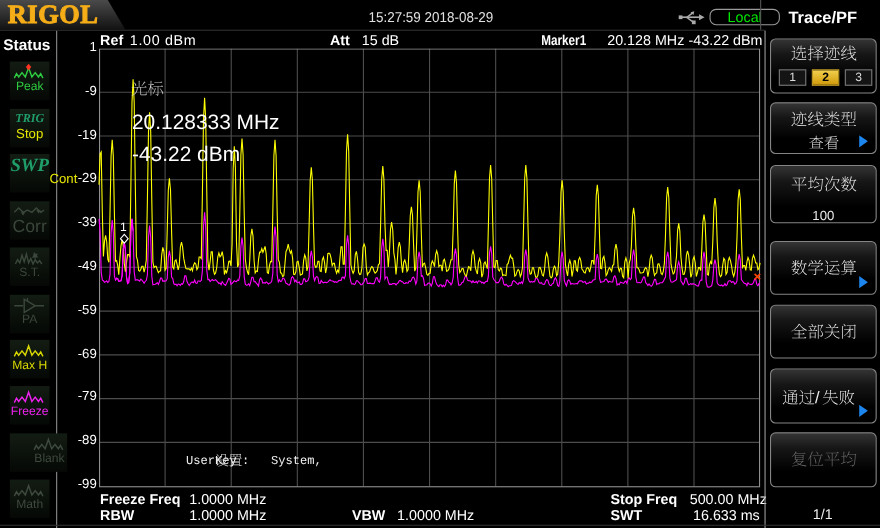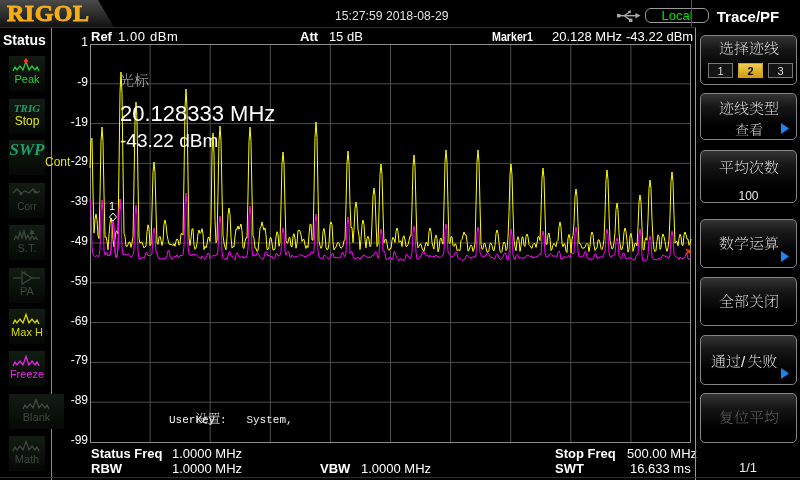--- a/index.html
+++ b/index.html
@@ -51,21 +51,21 @@
 <div style="position:absolute;left:9px;top:140px;width:36px;height:35px;background:linear-gradient(180deg,#131c13,#050805);text-align:center;">
     <div style="font-family:'Liberation Serif',serif;font-style:italic;font-weight:bold;font-size:17px;line-height:13px;margin-top:3px;color:#1f9e6a;">SWP</div>
     <div style="font-size:12px;line-height:13px;color:#e6e600;padding-left:36px;">Cont</div>
   </div>
 <div style="position:absolute;left:9px;top:182.5px;width:36px;height:35px;background:linear-gradient(180deg,#131c13,#050805);text-align:center;">
     <div style="margin-top:2px;height:16px;"><svg width="30" height="14">
 <polyline points="1,8 5,4 9,8 13,6 17,8 21,4 25,8 28,6" fill="none" stroke="#3b473b" stroke-width="1.3"></polyline>
 <path d="M7 8 l2 3 2 -3 z" fill="#3b473b"></path>
         <path d="M21 6 l2 3 2 -3 z" fill="#3b473b"></path>
       </svg></div>
-    <div style="font-size:10px;line-height:11px;color:#3b473b;white-space:nowrap;">Corr</div>
+    <div style="font-size:16px;line-height:11px;color:#3b473b;white-space:nowrap;">Corr</div>
   </div>
 <div style="position:absolute;left:9px;top:225px;width:36px;height:35px;background:linear-gradient(180deg,#131c13,#050805);text-align:center;">
     <div style="margin-top:2px;height:16px;"><svg width="30" height="16">
 <polyline points="2,13 4,9 6,12 8,5 10,11 12,4 14,12 16,8 18,13 20,9 22,12 24,10 26,13" fill="none" stroke="#3b473b" stroke-width="1.3"></polyline>
 <path d="M19 2 l1.5 2 2-0.5 -1 2 1.5 1.5 -2.5 0 -0.5 2 -1-2 -2 0.5 1-2 z" fill="#3b473b"></path>
       </svg></div>
     <div style="font-size:11px;line-height:11px;color:#3b473b;white-space:nowrap;">S.T.</div>
   </div>
 <div style="position:absolute;left:9px;top:267.5px;width:36px;height:35px;background:linear-gradient(180deg,#131c13,#050805);text-align:center;">
     <div style="margin-top:2px;height:16px;"><svg width="30" height="16">
@@ -81,21 +81,21 @@
         <polyline points="1,13 3,9 5,12 8,8 11,12 14,3.5 17,12 20,8 23,12 25,9 27,13" fill="none" stroke="#d8d800" stroke-width="1.3"></polyline>
       </svg></div>
     <div style="font-size:11px;line-height:11px;color:#d8d800;white-space:nowrap;">Max H</div>
   </div>
 <div style="position:absolute;left:9px;top:351px;width:36px;height:35px;background:linear-gradient(180deg,#131c13,#050805);text-align:center;">
     <div style="margin-top:2px;height:16px;"><svg width="30" height="16">
         <polyline points="1,13 3,9 5,12 8,8 11,12 14,3.5 17,12 20,8 23,12 25,9 27,13" fill="none" stroke="#ee22ee" stroke-width="1.3"></polyline>
       </svg></div>
     <div style="font-size:11px;line-height:11px;color:#ee22ee;white-space:nowrap;">Freeze</div>
   </div>
-<div style="position:absolute;left:9px;top:393.5px;width:55px;height:35px;background:linear-gradient(180deg,#131c13,#050805);text-align:center;">
+<div style="position:absolute;left:9px;top:393.5px;width:32px;height:35px;background:linear-gradient(180deg,#131c13,#050805);text-align:center;padding-left:20px;">
     <div style="margin-top:2px;height:16px;"><svg width="30" height="16">
         <polyline points="1,13 3,9 5,12 8,8 11,12 14,3.5 17,12 20,8 23,12 25,9 27,13" fill="none" stroke="#3f4a3f" stroke-width="1.3"></polyline>
       </svg></div>
     <div style="font-size:11px;line-height:11px;color:#3f4a3f;white-space:nowrap;">Blank</div>
   </div>
 <div style="position:absolute;left:9px;top:436px;width:36px;height:35px;background:linear-gradient(180deg,#131c13,#050805);text-align:center;">
     <div style="margin-top:2px;height:16px;"><svg width="30" height="16">
         <polyline points="1,13 3,9 5,12 8,8 11,12 14,3.5 17,12 20,8 23,12 25,9 27,13" fill="none" stroke="#3f4a3f" stroke-width="1.3"></polyline>
       </svg></div>
     <div style="font-size:11px;line-height:11px;color:#3f4a3f;white-space:nowrap;">Math</div>
@@ -146,30 +146,30 @@
 <div style="position:absolute;left:40px;top:273.8px;width:48px;text-align:right;font-size:12px;color:#fff;">-59</div>
 <div style="position:absolute;left:40px;top:313.6px;width:48px;text-align:right;font-size:12px;color:#fff;">-69</div>
 <div style="position:absolute;left:40px;top:353.4px;width:48px;text-align:right;font-size:12px;color:#fff;">-79</div>
 <div style="position:absolute;left:40px;top:393.2px;width:48px;text-align:right;font-size:12px;color:#fff;">-89</div>
 <div style="position:absolute;left:40px;top:433.0px;width:48px;text-align:right;font-size:12px;color:#fff;">-99</div>
 
 <svg width="30" height="17" style="position:absolute;left:119px;top:73px;">
     <path d="M154 775Q210 736 245.0 699.5Q280 663 299.0 630.5Q318 598 323.0 573.0Q328 548 323.5 532.5Q319 517 308.0 514.0Q297 511 282 522Q275 561 251.5 605.5Q228 650 198.0 693.0Q168 736 140 767ZM45 453H827L871 507Q871 507 879.0 500.5Q887 494 900.0 484.0Q913 474 926.5 462.0Q940 450 952 439Q949 424 926 424H54ZM475 833 556 824Q555 814 546.0 806.5Q537 799 519 796V441H475ZM807 780 883 741Q879 734 869.5 729.5Q860 725 844 728Q802 666 751.5 606.0Q701 546 654 504L639 516Q665 547 694.5 590.0Q724 633 753.5 682.5Q783 732 807 780ZM571 442H616Q616 433 616.0 425.0Q616 417 616 412V20Q616 6 624.0 0.5Q632 -5 664 -5H771Q812 -5 839.5 -4.0Q867 -3 878 -2Q888 -1 891.5 2.5Q895 6 896 14Q900 24 904.5 50.5Q909 77 914.0 113.0Q919 149 923 187H938L941 7Q955 3 959.0 -2.0Q963 -7 963 -14Q963 -26 949.5 -32.5Q936 -39 896.0 -42.0Q856 -45 775 -45H660Q624 -45 604.5 -39.5Q585 -34 578.0 -22.0Q571 -10 571 11ZM368 442H420Q413 337 391.5 255.5Q370 174 328.0 113.0Q286 52 216.0 6.5Q146 -39 41 -74L35 -58Q130 -19 192.5 28.5Q255 76 291.5 135.0Q328 194 345.5 270.0Q363 346 368 442Z" transform="translate(0.0,12.9) scale(0.0150,-0.0150)" fill="#cfcfcf"></path>
     <path d="M665 10Q665 -10 659.5 -26.5Q654 -43 636.5 -54.0Q619 -65 583 -70Q582 -61 577.0 -51.0Q572 -41 563 -35Q553 -28 533.0 -23.5Q513 -19 482 -15V1Q482 1 497.0 0.0Q512 -1 533.0 -3.0Q554 -5 572.5 -6.0Q591 -7 598 -7Q612 -7 616.5 -2.5Q621 2 621 12V506H665ZM540 352Q536 345 528.5 341.0Q521 337 502 338Q487 289 461.0 229.5Q435 170 399.5 111.5Q364 53 318 7L305 19Q344 69 374.0 132.0Q404 195 425.5 260.0Q447 325 458 379ZM759 371Q822 315 862.5 264.5Q903 214 925.0 172.0Q947 130 954.0 97.5Q961 65 957.5 45.5Q954 26 942.5 21.5Q931 17 916 30Q910 69 892.5 113.0Q875 157 849.5 202.5Q824 248 796.5 289.5Q769 331 744 364ZM882 554Q882 554 889.0 548.0Q896 542 907.5 533.0Q919 524 931.5 513.0Q944 502 954 492Q952 484 945.5 480.0Q939 476 928 476H365L357 506H843ZM829 787Q829 787 836.0 781.5Q843 776 854.0 767.0Q865 758 877.0 747.0Q889 736 899 726Q896 710 874 710H423L415 740H790ZM238 473Q283 449 310.5 424.5Q338 400 351.5 377.5Q365 355 367.5 337.0Q370 319 364.0 307.5Q358 296 347.0 294.5Q336 293 322 303Q316 329 300.0 358.5Q284 388 264.0 416.5Q244 445 225 466ZM273 824Q272 813 264.5 806.0Q257 799 238 796V-51Q238 -55 232.5 -60.0Q227 -65 219.5 -68.0Q212 -71 204 -71H194V833ZM231 591Q208 462 162.0 345.5Q116 229 42 133L26 146Q67 211 97.0 286.5Q127 362 148.0 443.5Q169 525 182 607H231ZM325 657Q325 657 337.5 647.0Q350 637 367.5 622.0Q385 607 400 593Q396 577 374 577H55L47 607H284Z" transform="translate(15.0,12.9) scale(0.0150,-0.0150)" fill="#cfcfcf"></path>
   </svg>
-<div class="abs" style="left:120px;top:101px;font-size:22px;color:#fff;">20.128333 MHz</div>
+<div class="abs" style="left:120px;top:101px;font-size:19px;color:#fff;">20.128333 MHz</div>
 <div class="abs" style="left:120px;top:130px;font-size:19px;color:#fff;">-43.22 dBm</div>
 <div class="abs" style="left:152px;top:414px;font-family:'Liberation Mono',monospace;font-size:11px;color:#f0f0f0;margin-left:17px;">UserKey</div>
 <svg width="25" height="15" style="position:absolute;left:195px;top:412px;">
     <path d="M723 771 752 800 813 745Q804 736 775 731V507Q775 498 778.5 494.5Q782 491 798 491H848Q863 491 876.5 491.0Q890 491 896 492Q898 492 901.0 492.0Q904 492 906 492Q910 493 914.0 494.0Q918 495 921 496H931L934 495Q948 492 954.0 488.5Q960 485 960 476Q960 467 951.5 460.5Q943 454 918.0 451.0Q893 448 845 448H788Q764 448 752.0 452.5Q740 457 735.5 467.0Q731 477 731 493V771ZM753 771V741H478V771ZM459 781V799L513 771H503V686Q503 653 497.0 615.0Q491 577 472.0 538.5Q453 500 414.5 464.5Q376 429 311 400L300 415Q367 455 401.0 499.5Q435 544 447.0 591.5Q459 639 459 686V771ZM437 393Q465 306 513.5 238.0Q562 170 630.0 119.0Q698 68 784.0 33.5Q870 -1 974 -21L972 -32Q956 -33 943.5 -42.0Q931 -51 926 -68Q826 -44 744.0 -5.0Q662 34 599.0 89.0Q536 144 491.0 216.5Q446 289 418 382ZM790 396 825 428 882 373Q876 367 866.0 365.0Q856 363 839 362Q790 256 713.5 171.5Q637 87 525.5 25.5Q414 -36 260 -72L251 -54Q464 6 601.5 119.5Q739 233 800 396ZM840 396V366H366L357 396ZM157 45Q177 57 213.0 81.5Q249 106 294.0 138.5Q339 171 386 205L395 191Q374 172 340.0 141.0Q306 110 265.0 73.5Q224 37 181 0ZM210 528 220 522V45L182 31L199 50Q204 33 200.0 19.5Q196 6 188.5 -2.0Q181 -10 175 -13L146 51Q166 61 171.0 67.0Q176 73 176 86V528ZM177 565 202 593 255 548Q251 542 240.0 536.5Q229 531 213 528L220 537V486H176V565ZM121 830Q173 803 206.5 776.0Q240 749 258.0 724.5Q276 700 282.0 680.5Q288 661 284.0 648.5Q280 636 269.5 633.0Q259 630 245 639Q235 668 212.0 701.5Q189 735 161.5 767.0Q134 799 109 822ZM211 565V535H53L44 565Z" transform="translate(0.0,11.2) scale(0.0130,-0.0130)" fill="#f0f0f0"></path>
     <path d="M229 452 285 425H738L767 462L840 405Q835 398 824.0 394.0Q813 390 795 388V-20H750V395H273V-20H229V425ZM877 44Q877 44 885.0 38.0Q893 32 905.0 22.0Q917 12 930.5 0.5Q944 -11 955 -22Q953 -30 947.0 -34.0Q941 -38 930 -38H53L44 -8H834ZM547 573Q542 552 511 551Q504 528 494.0 501.0Q484 474 474.0 448.0Q464 422 455 402H429Q434 425 440.0 457.5Q446 490 452.0 525.0Q458 560 462 588ZM770 106V76H255V106ZM770 211V181H255V211ZM770 314V284H255V314ZM866 580Q866 580 879.5 569.5Q893 559 911.0 544.0Q929 529 944 514Q941 498 918 498H74L65 528H824ZM635 785V617H591V785ZM418 785V617H374V785ZM802 785 832 817 900 765Q895 759 882.5 754.0Q870 749 856 746V583Q856 580 849.5 576.0Q843 572 834.5 568.5Q826 565 818 565H812V785ZM205 575Q205 573 199.5 569.5Q194 566 185.5 563.0Q177 560 168 560H161V785V811L211 785H855V755H205ZM848 637V607H187V637Z" transform="translate(12.5,11.2) scale(0.0130,-0.0130)" fill="#f0f0f0"></path>
   </svg>
 <div class="abs" style="left:220px;top:414px;font-family:'Liberation Mono',monospace;font-size:11px;color:#f0f0f0;">:&nbsp;&nbsp; System,</div>
 
-<div class="abs" style="left:91px;top:446px;font-size:13px;color:#fff;font-weight:bold;">Status Freq</div>
+<div class="abs" style="left:91px;top:446px;font-size:13px;color:#fff;font-weight:bold;">Freeze Freq</div>
 <div class="abs" style="left:172px;top:446px;font-size:13px;color:#fff;">1.0000 MHz</div>
 <div class="abs" style="left:555px;top:446px;font-size:13px;color:#fff;font-weight:bold;">Stop Freq</div>
 <div class="abs" style="left:627px;top:446px;font-size:13px;color:#fff;">500.00 MHz</div>
 <div class="abs" style="left:91px;top:461px;font-size:13px;color:#fff;font-weight:bold;">RBW</div>
 <div class="abs" style="left:172px;top:461px;font-size:13px;color:#fff;">1.0000 MHz</div>
 <div class="abs" style="left:320px;top:461px;font-size:13px;color:#fff;font-weight:bold;">VBW</div>
 <div class="abs" style="left:361px;top:461px;font-size:13px;color:#fff;">1.0000 MHz</div>
 <div class="abs" style="left:555px;top:461px;font-size:13px;color:#fff;font-weight:bold;">SWT</div>
 <div class="abs" style="left:630px;top:461px;font-size:13px;color:#fff;">16.633 ms</div>
 

